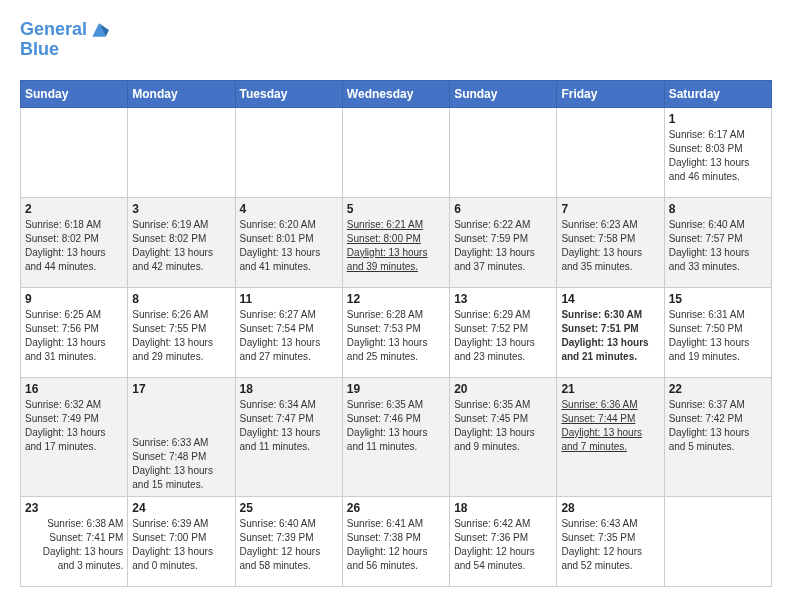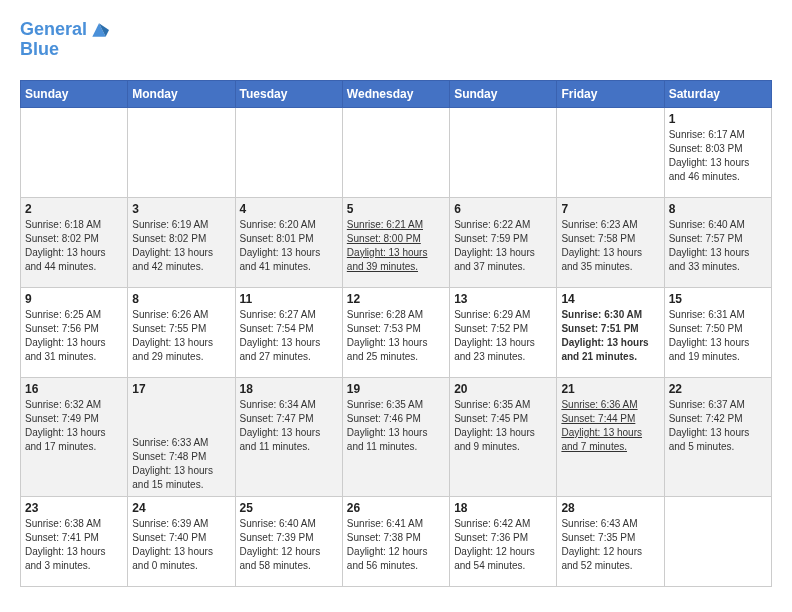--- a/index.html
+++ b/index.html
@@ -291,29 +291,29 @@
           <span class="day-num">22</span>
           <div class="day-info" style="white-space: pre-line;">Sunrise: 6:37 AM
 Sunset: 7:42 PM
 Daylight: 13 hours
 and 5 minutes.</div>
         </td>
       </tr>
       <tr>
         <td>
           <span class="day-num">23</span>
-          <div class="day-info" style="white-space: pre-line;">Sunrise: 6:38 AM
+          <div class="day-info" style="white-space: pre-line; text-align: right;">Sunrise: 6:38 AM
 Sunset: 7:41 PM
 Daylight: 13 hours
 and 3 minutes.</div>
         </td>
         <td>
           <span class="day-num">24</span>
           <div class="day-info" style="white-space: pre-line;">Sunrise: 6:39 AM
-Sunset: 7:40 PM
+Sunset: 7:00 PM
 Daylight: 13 hours
 and 0 minutes.</div>
         </td>
         <td>
           <span class="day-num">25</span>
           <div class="day-info" style="white-space: pre-line;">Sunrise: 6:40 AM
 Sunset: 7:39 PM
 Daylight: 12 hours
 and 58 minutes.</div>
         </td>

